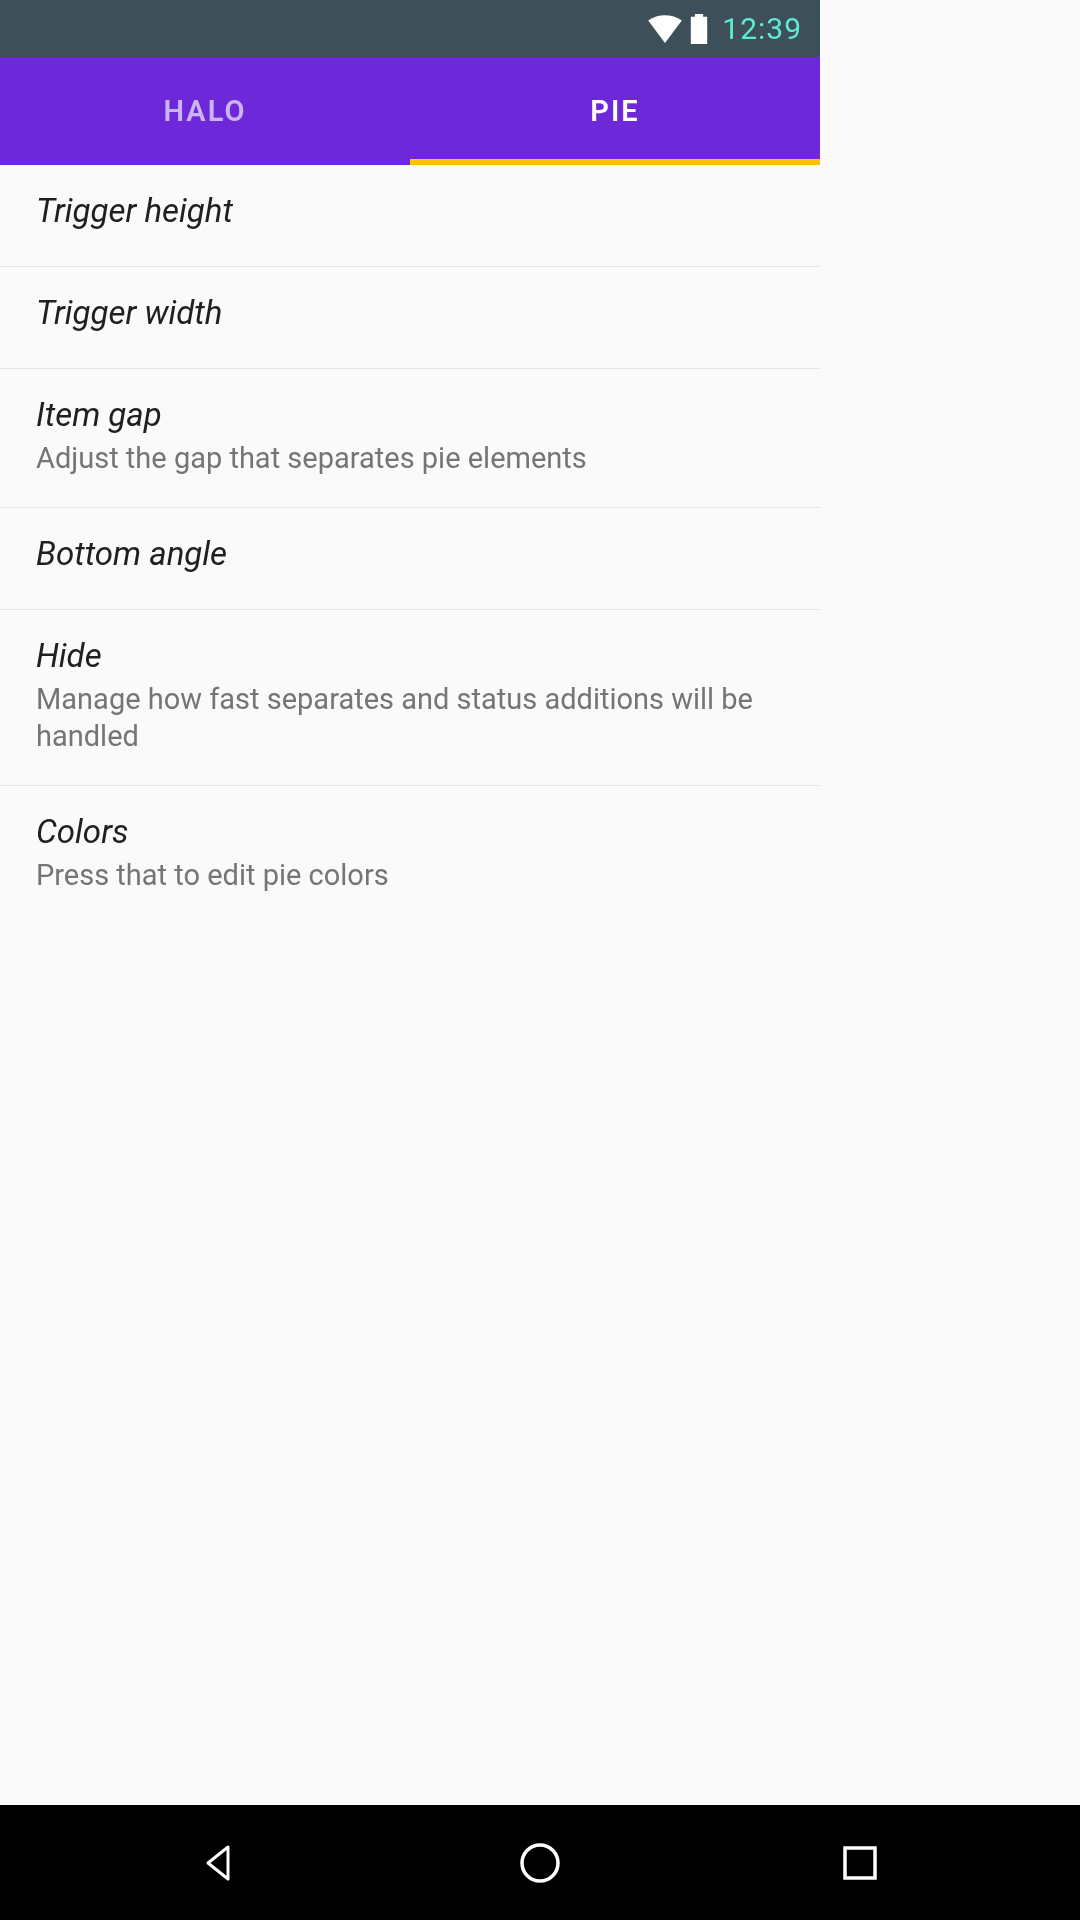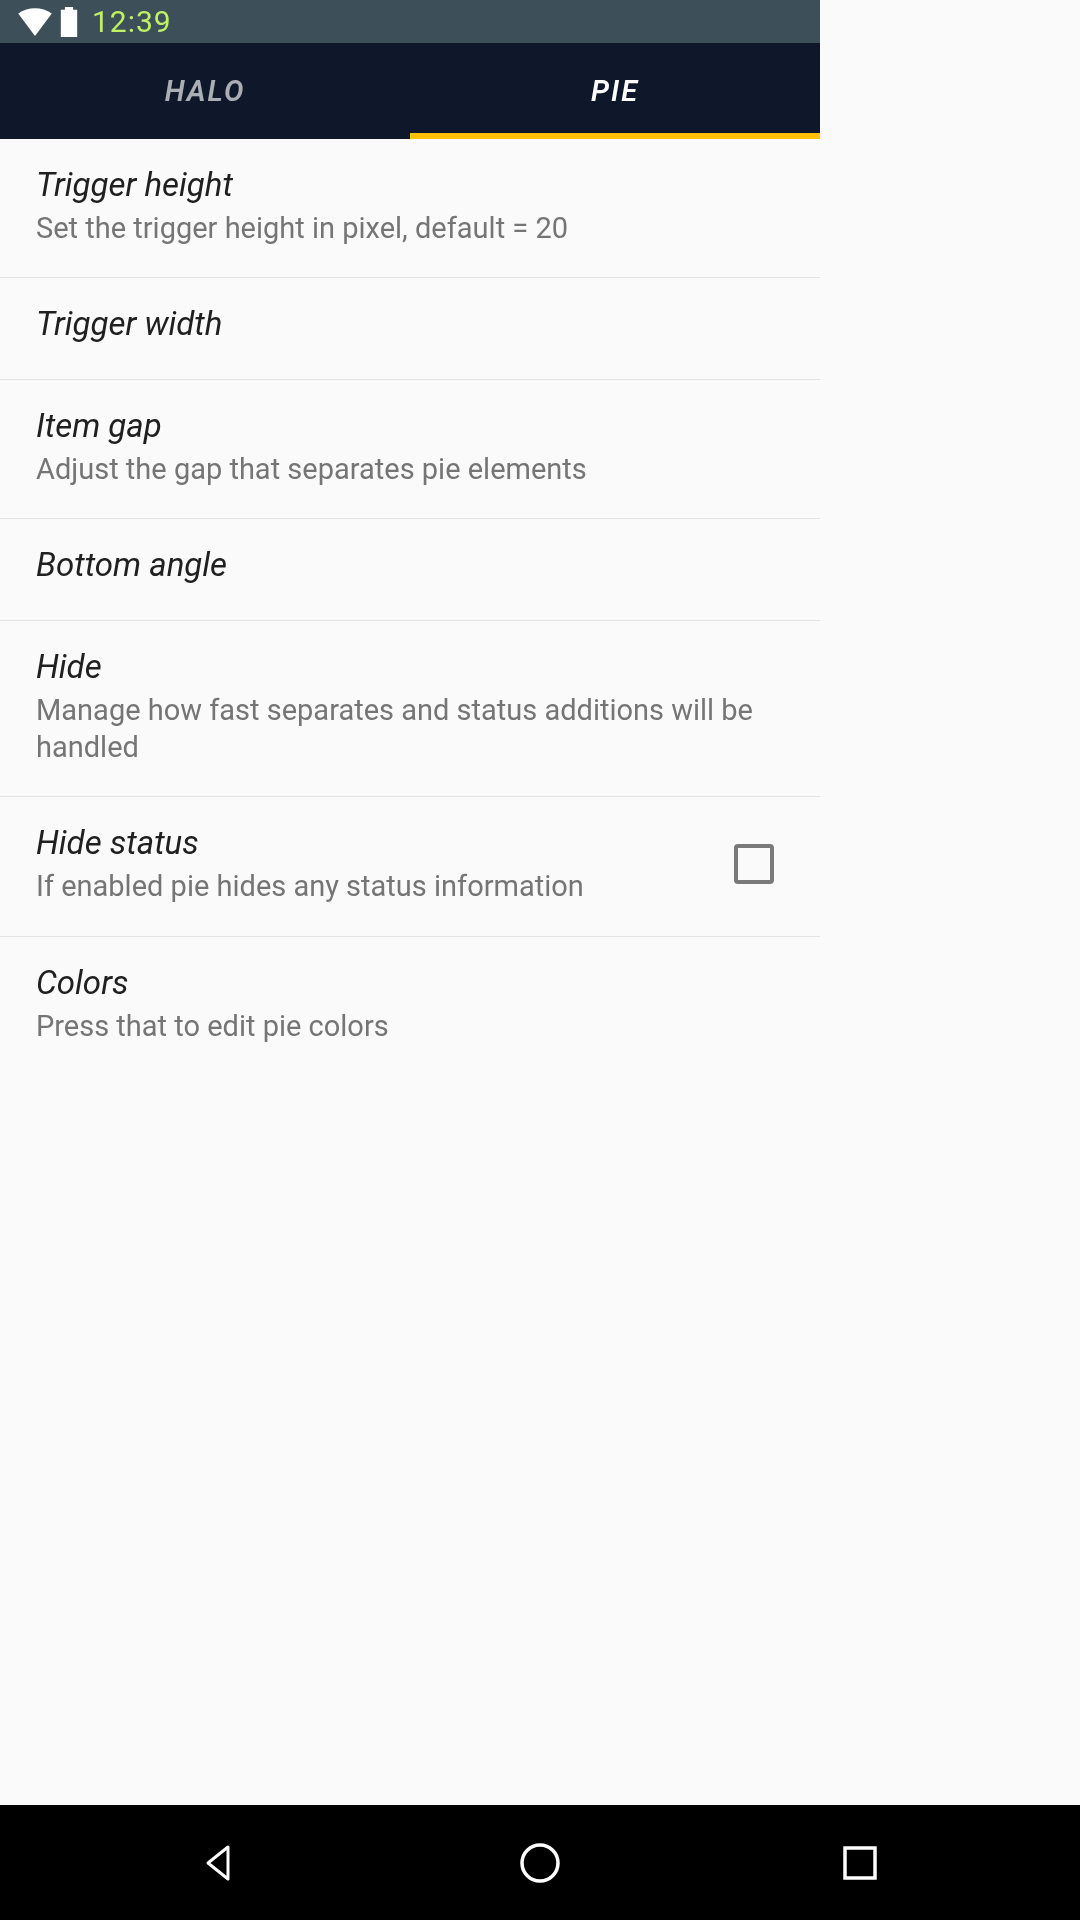--- a/index.html
+++ b/index.html
@@ -7,39 +7,39 @@
     width: 820px;
     height: 1458px;
     font-family: Roboto, "Helvetica Neue", Arial, sans-serif;
     background: #fafafa;
     overflow: hidden;
     -webkit-font-smoothing: antialiased;
   }
 
   
   .status-bar {
-    height: 43px;
+    height: 57px;
     background: #3d4f58;
-    color: #bef264;
+    color: #5eead4;
     display: flex;
     align-items: center;
+    justify-content: flex-end;
     padding: 0 18px;
     font-size: 30px;
     letter-spacing: 1px;
   }
   .status-bar .wifi-icon,
   .status-bar .battery-icon { display: inline-flex; align-items: center; margin-right: 8px; }
   .status-bar .clock { margin-left: 6px; font-weight: 400; }
 
   
   .tab-bar {
-    height: 96px;
-    background: #0f172a;
+    height: 108px;
+    background: #6d28d9;
     display: flex;
-    font-style: italic;
   }
   .tab {
     flex: 1 1 50%;
     display: flex;
     align-items: center;
     justify-content: center;
     color: rgba(255,255,255,0.65);
     font-size: 29px;
     font-weight: 600;
     letter-spacing: 2px;
@@ -128,21 +128,20 @@
   <div class="tab active">
     <span>PIE</span>
   </div>
 </div>
 
 <div class="settings-list">
 
   <div class="setting-item">
     <div class="setting-text">
       <div class="setting-title">Trigger height</div>
-      <div class="setting-sub">Set the trigger height in pixel, default = 20</div>
     </div>
   </div>
 
   <div class="setting-item">
     <div class="setting-text">
       <div class="setting-title">Trigger width</div>
     </div>
   </div>
 
   <div class="setting-item">
@@ -158,27 +157,20 @@
     </div>
   </div>
 
   <div class="setting-item">
     <div class="setting-text">
       <div class="setting-title">Hide</div>
       <div class="setting-sub">Manage how fast separates and status additions will be handled</div>
     </div>
   </div>
 
-  <div class="setting-item">
-    <div class="setting-text">
-      <div class="setting-title">Hide status</div>
-      <div class="setting-sub">If enabled pie hides any status information</div>
-    </div>
-    <div class="checkbox"></div>
-  </div>
 
   <div class="setting-item" style="border-bottom:none">
     <div class="setting-text">
       <div class="setting-title">Colors</div>
       <div class="setting-sub">Press that to edit pie colors</div>
     </div>
   </div>
 
 </div>
 

